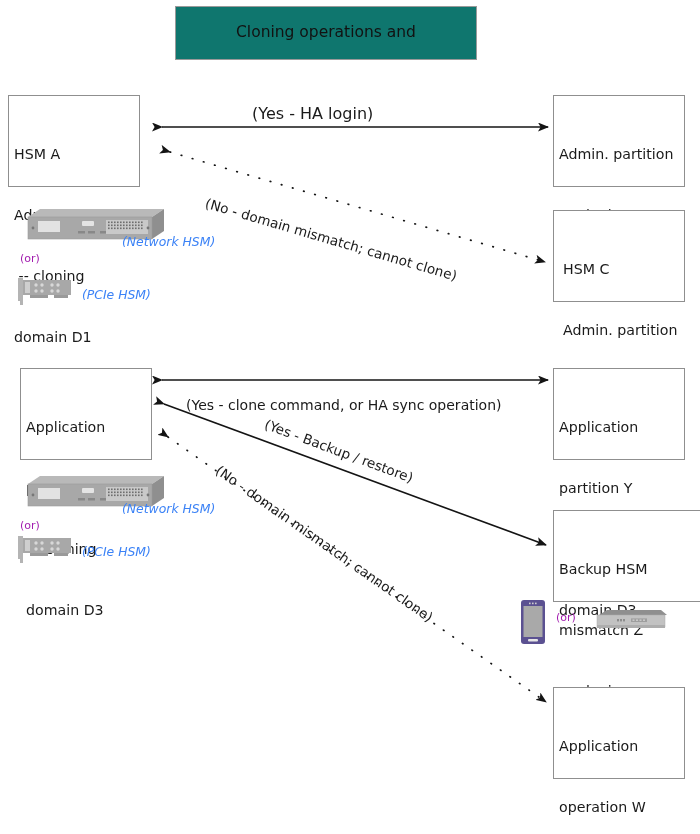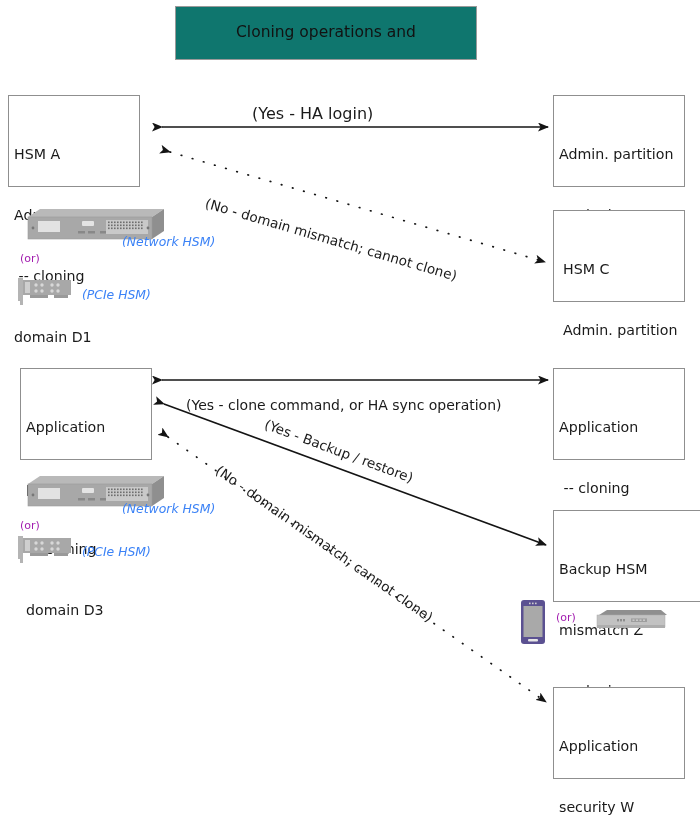--- a/index.html
+++ b/index.html
@@ -235,34 +235,35 @@
 
   <div class="entity-box abs" style="left:20px; top:368px; width:132px; height:92px;">
     <span class="line">Application</span>
     <span class="line">partition X</span>
     <span class="line"> -- cloning</span>
     <span class="line">domain D3</span>
   </div>
 
   <div class="entity-box abs" style="left:553px; top:368px; width:132px; height:92px;">
     <span class="line">Application</span>
+    <span class="line">partition Y</span>
     <span class="line"> -- cloning</span>
     <span class="line">domain D3</span>
   </div>
 
   <div class="entity-box abs" style="left:553px; top:510px; width:157px; height:92px;">
     <span class="line">Backup HSM</span>
     <span class="line">mismatch Z</span>
     <span class="line"> -- cloning</span>
     <span class="line">domain D3</span>
   </div>
 
   <div class="entity-box abs" style="left:553px; top:687px; width:132px; height:92px;">
     <span class="line">Application</span>
-    <span class="line">security W</span>
+    <span class="line">operation W</span>
     
     
   </div>
 
   <div class="abs" style="left:16px; top:474px;">
     <svg class="net-hsm" viewBox="0 0 148 38">
       <polygon points="12,10 24,2 148,2 136,10" fill="#b9b9b9"></polygon>
       <polygon points="136,10 148,2 148,24 136,32" fill="#8f8f8f"></polygon>
       <rect x="12" y="10" width="124" height="22" fill="#a8a8a8"></rect>
       <rect x="12" y="10" width="124" height="22" fill="none" stroke="#9a9a9a" stroke-width="0.6"></rect>

